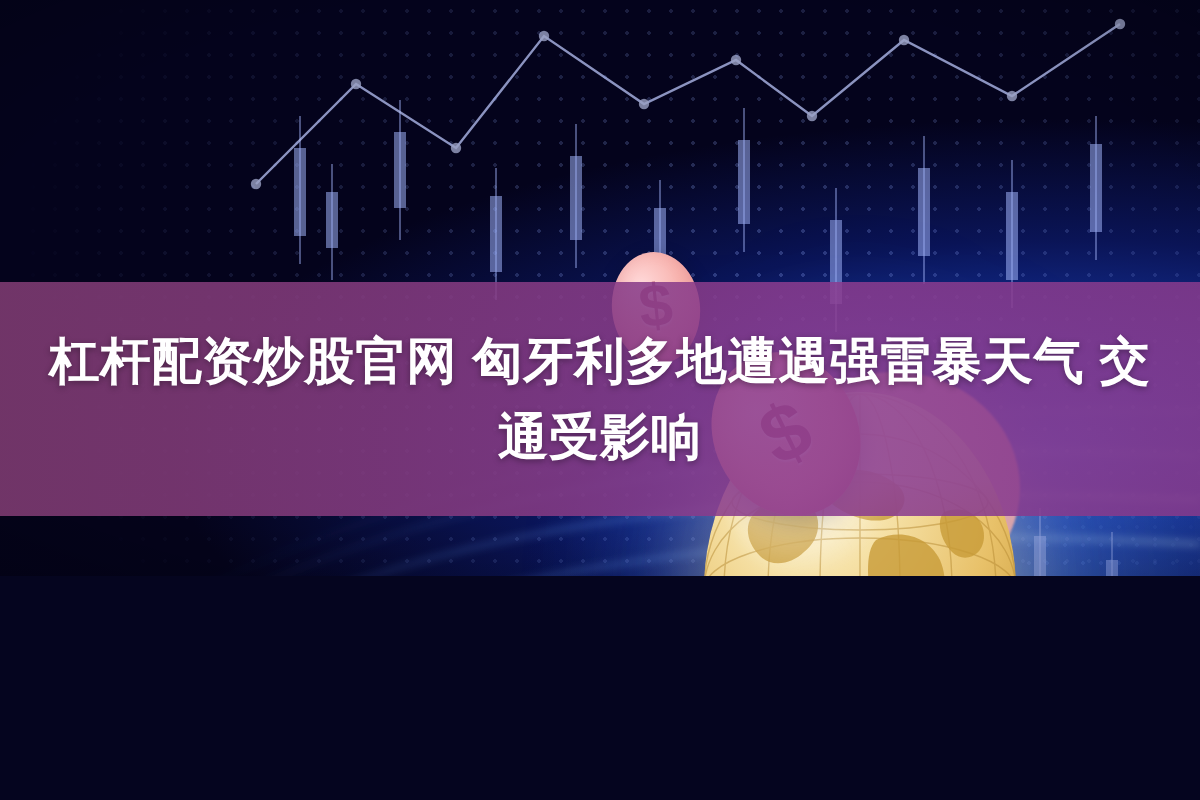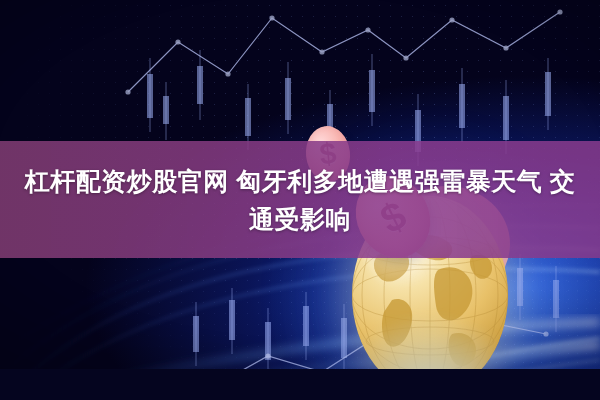--- a/index.html
+++ b/index.html
@@ -4,21 +4,21 @@
 <style>
   * { margin:0; padding:0; box-sizing:border-box; }
   html, body {
     width:600px; height:400px;
     background:#05051f;
     font-family:"Liberation Sans", sans-serif;
     overflow:hidden;
   }
   #banner {
     position:relative;
-    width:600px; height:369px;
+    width:600px; height:288px;
     overflow:hidden;
   }
 
   
   .bg-base {
     position:absolute; inset:0;
     background:
       radial-gradient(ellipse 90% 70% at 88% 78%, #2352d8 0%, #16329c 26%, #0a1456 52%, #04031c 82%),
       radial-gradient(ellipse 70% 60% at 45% 12%, #1c2590 0%, #10165e 45%, #04031c 80%),
       linear-gradient(160deg,#06052a 0%, #0a0b3a 38%, #0c1b6e 68%, #050425 100%);

